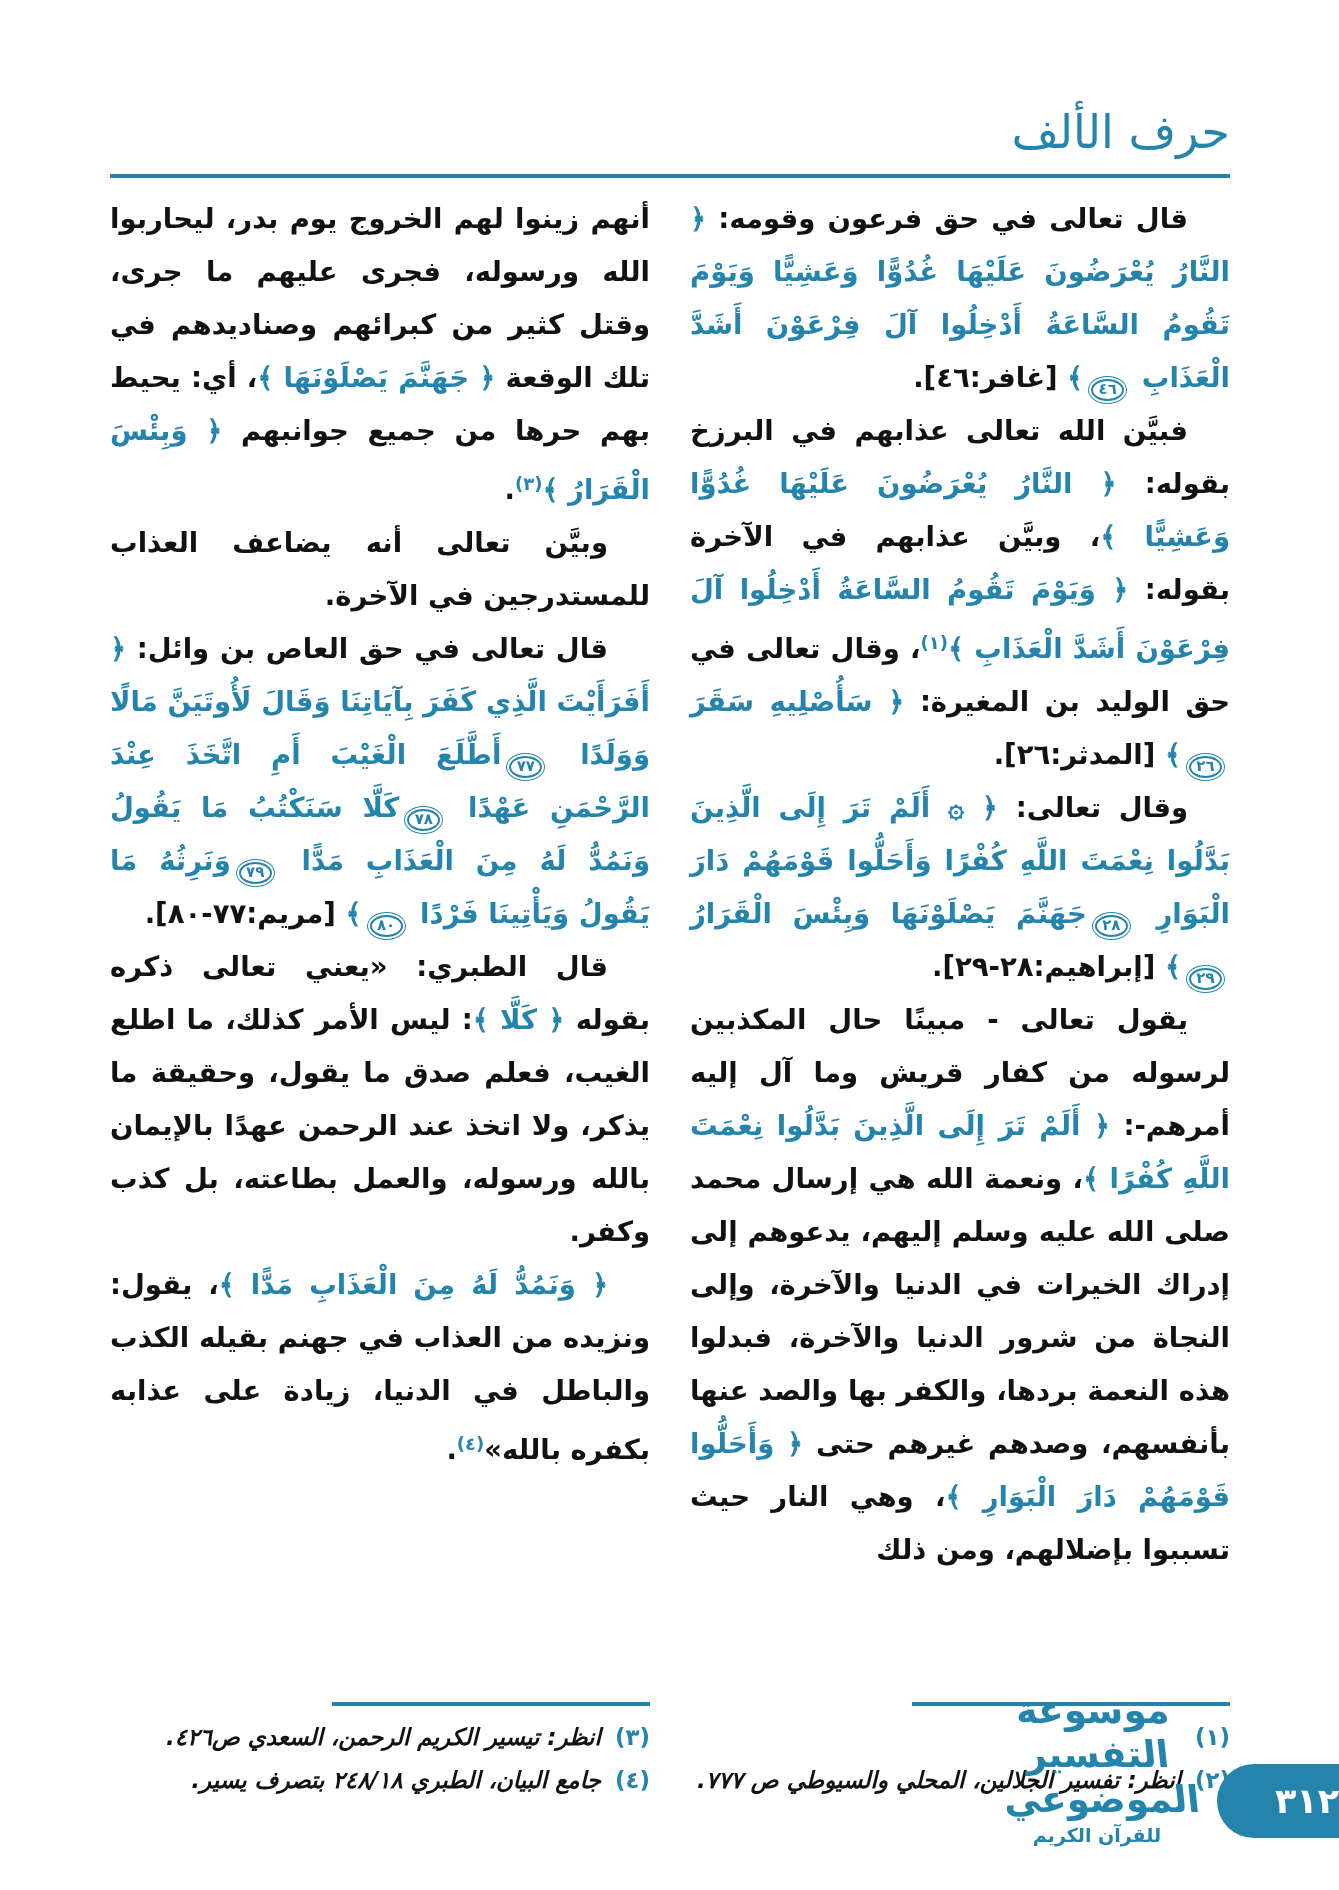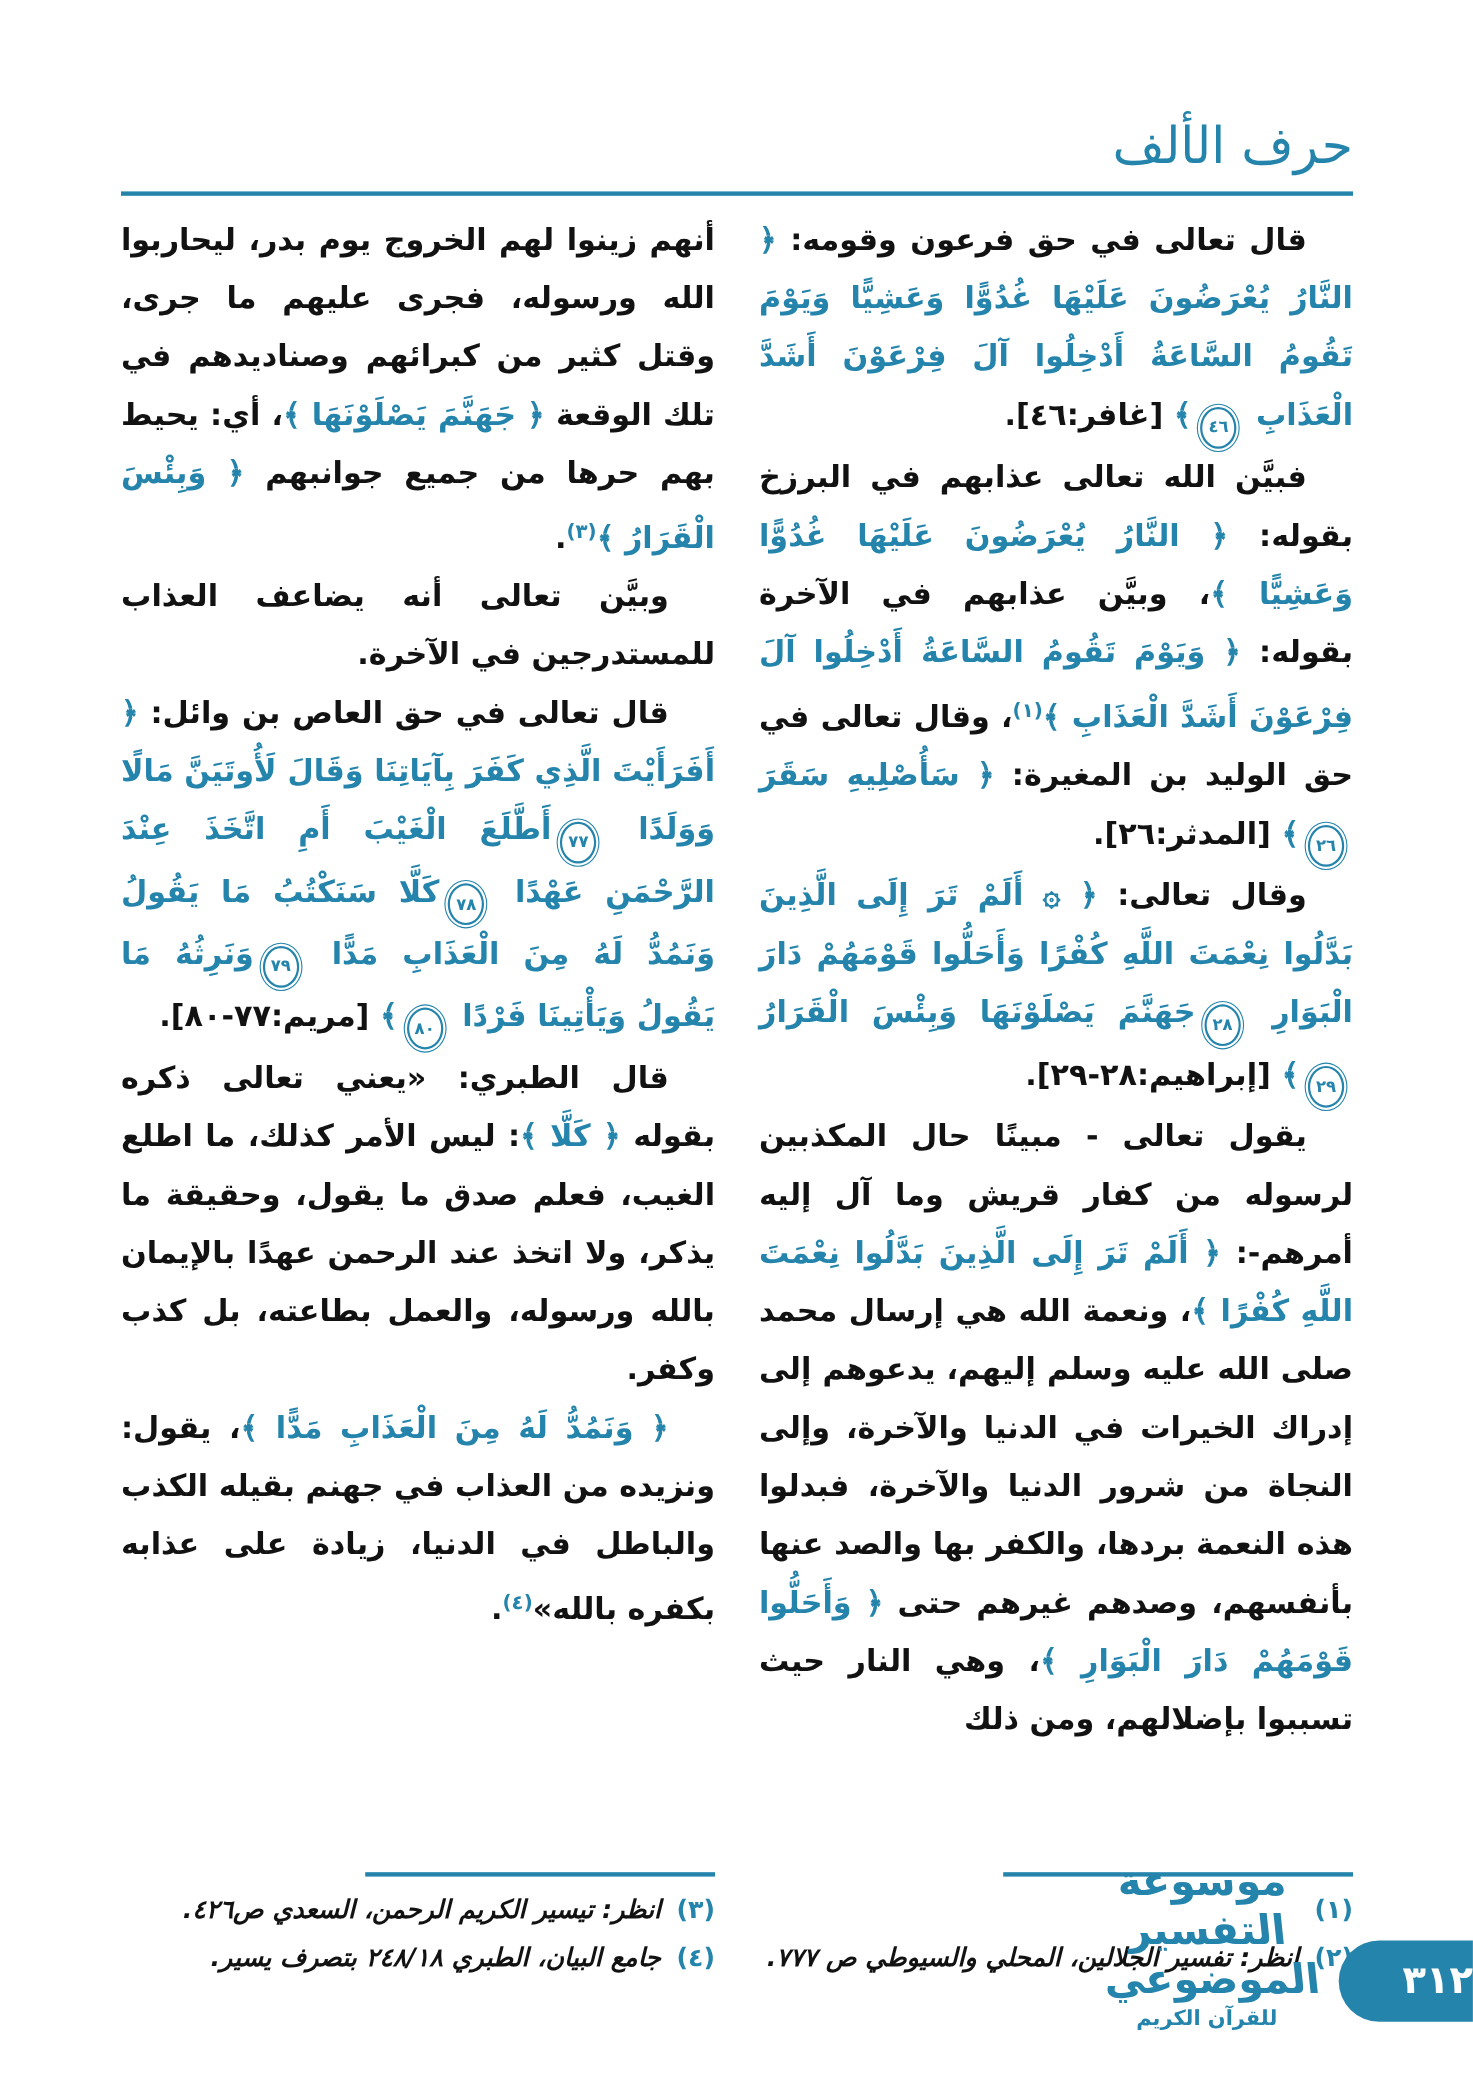--- a/index.html
+++ b/index.html
@@ -28,21 +28,21 @@
     margin:0; font-size:27.5px; line-height:53px; font-weight:bold;
     color:var(--ink); text-align:justify; text-indent:42px;
   }
   .para.no-indent { text-indent:0; }
   .seg-text { color:var(--ink); }
   .seg-verse { color:var(--accent); }
   .seg-ref { color:var(--ink); }
   .seg-noteref { color:var(--accent); font-size:18px; vertical-align:9px; font-weight:bold; }
   .seg-medallion {
     display:inline-flex; align-items:center; justify-content:center;
-    width:33px; height:38px; border:2px solid var(--accent); border-radius:50%;
+    width:33px; height:22px; border:2px solid var(--accent); border-radius:50%;
     outline:1px solid var(--accent); outline-offset:2px;
     color:var(--accent); font-size:15px; font-weight:bold;
     margin:0 8px; vertical-align:-7px; text-indent:0;
   }
 
   .footnotes { margin-top:auto; padding-bottom:6px; }
   .fn-rule { width:318px; height:4px; background:var(--accent); margin-bottom:10px; }
   .footnote { display:flex; font-size:23px; line-height:43px; font-weight:bold; }
   .fn-num { color:var(--accent); margin-left:14px; white-space:nowrap; }
   .fn-text { text-align:justify;font-style:italic; }

